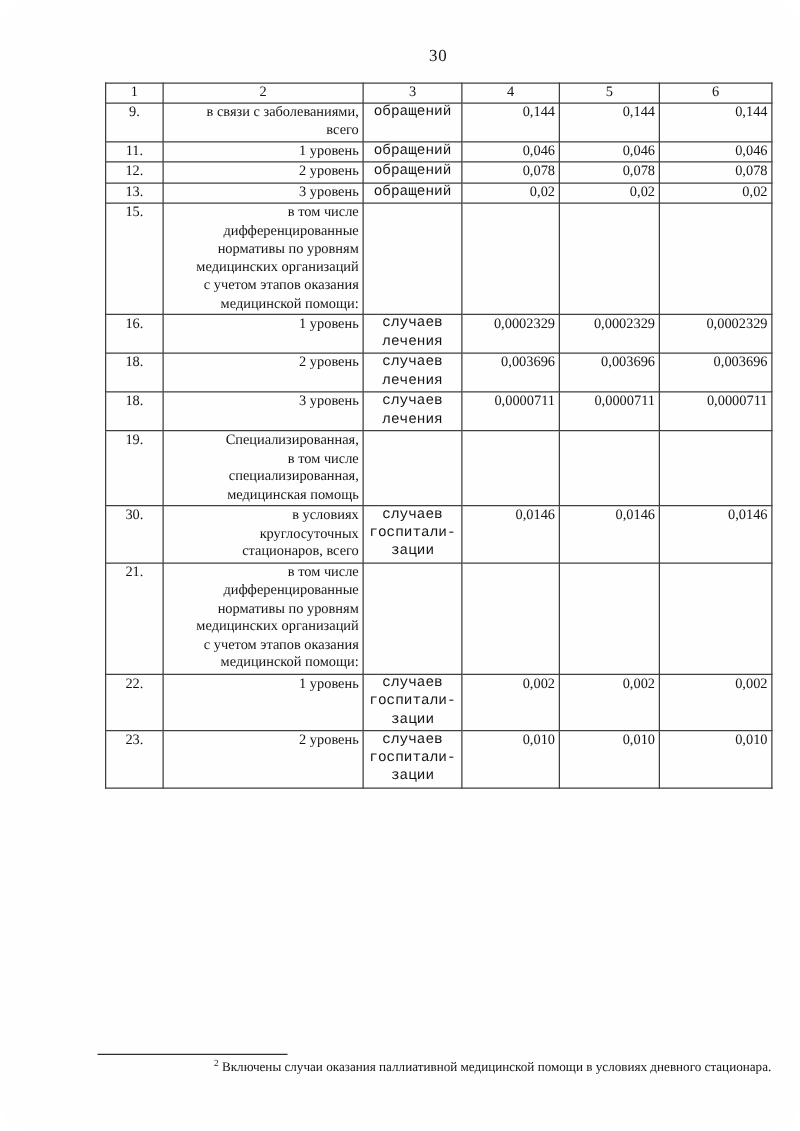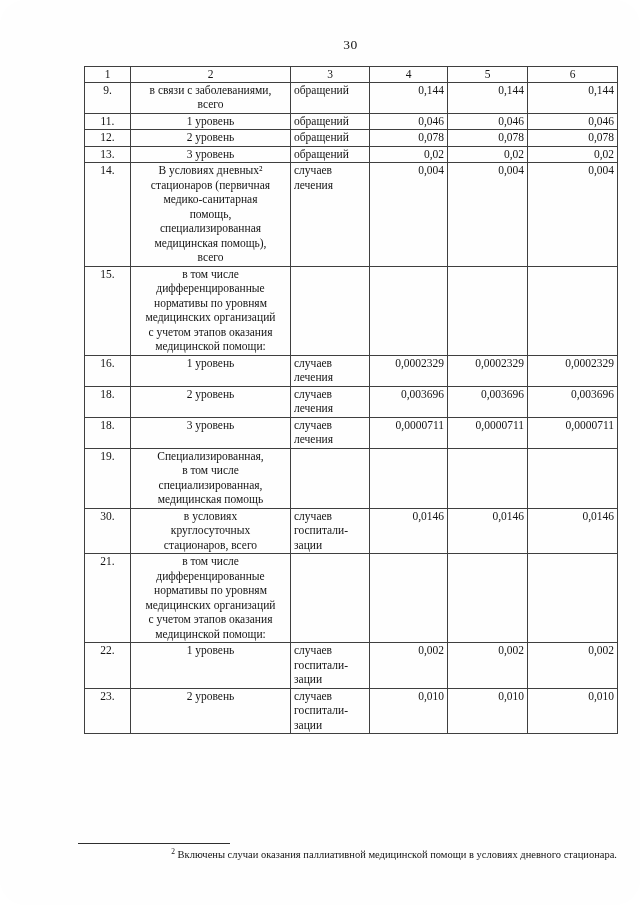--- a/index.html
+++ b/index.html
@@ -52,28 +52,29 @@
   table.doc-table th {
     font-weight: normal;
     text-align: center;
     height: 13px;
     padding: 0;
   }
   td.col-num {
     text-align: center;
   }
   td.col-name {
-    text-align: center;
+    text-align: right;
     padding-left: 6px;
     white-space: pre-line;
   }
   td.col-unit {
-    text-align: left;
+    text-align: center;
     padding-left: 5px;
     white-space: pre-line;
+    font-family: Liberation Mono, monospace;
   }
   td.col-val {
     text-align: right;
   }
   .footnote-rule {
     position: absolute;
     top: 843px;
     left: 78px;
     width: 152px;
     border-top: 1px solid #2e2e2e;
@@ -148,35 +149,20 @@
         </tr>
         <tr>
           <td class="col-num">13.</td>
           <td class="col-name">3 уровень</td>
           <td class="col-unit">обращений</td>
           <td class="col-val">0,02</td>
           <td class="col-val">0,02</td>
           <td class="col-val">0,02</td>
         </tr>
         <tr>
-          <td class="col-num">14.</td>
-          <td class="col-name">В условиях дневных²
-стационаров (первичная
-медико-санитарная
-помощь,
-специализированная
-медицинская помощь),
-всего</td>
-          <td class="col-unit">случаев
-лечения</td>
-          <td class="col-val">0,004</td>
-          <td class="col-val">0,004</td>
-          <td class="col-val">0,004</td>
-        </tr>
-        <tr>
           <td class="col-num">15.</td>
           <td class="col-name">в том числе
 дифференцированные
 нормативы по уровням
 медицинских организаций
 с учетом этапов оказания
 медицинской помощи:</td>
           <td class="col-unit"></td>
           <td class="col-val"></td>
           <td class="col-val"></td>

